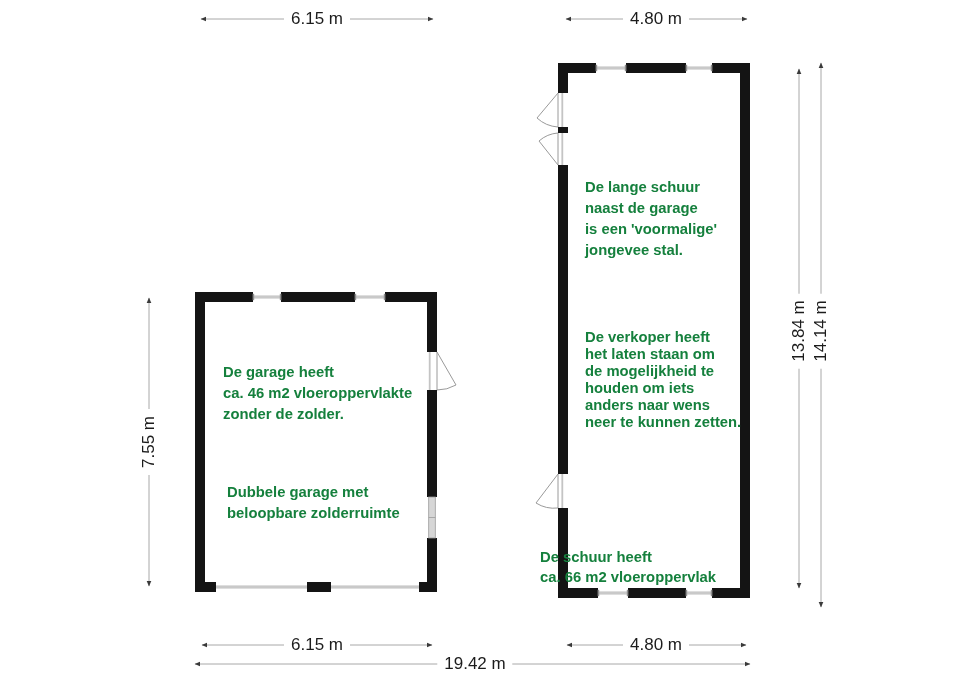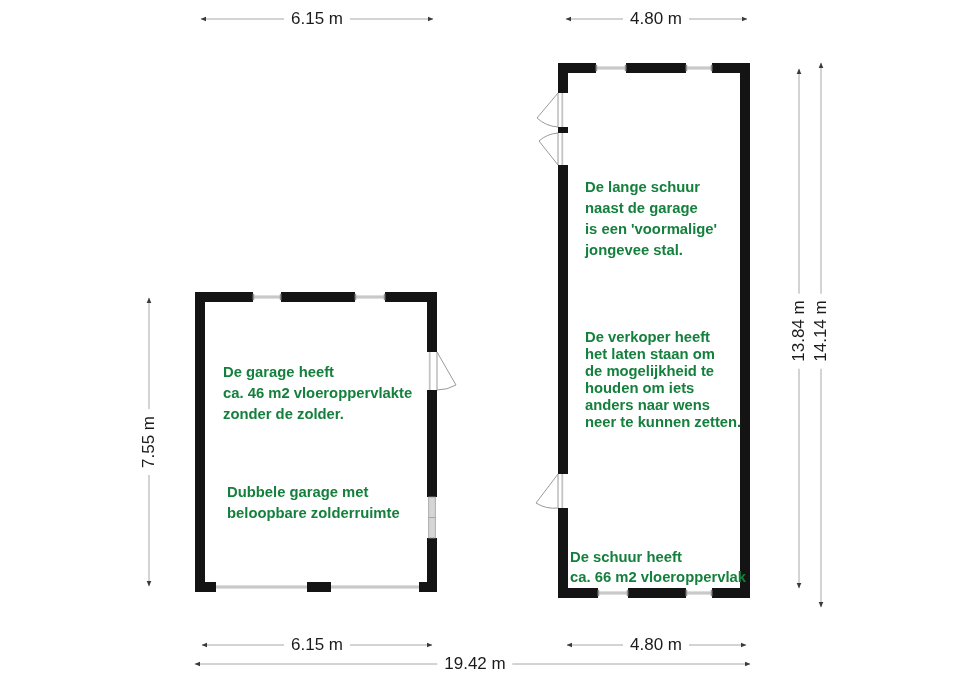--- a/index.html
+++ b/index.html
@@ -126,21 +126,21 @@
   <div class="note" style="left:585px;top:177px;">De lange schuur
 naast de garage
 is een 'voormalige'
 jongevee stal.</div>
   <div class="note tight" style="left:585px;top:329px;">De verkoper heeft
 het laten staan om
 de mogelijkheid te
 houden om iets
 anders naar wens
 neer te kunnen zetten.</div>
-  <div class="note lh20" style="left:570px;top:547px;">De schuur heeft
+  <div class="note lh20" style="left:540px;top:547px;">De schuur heeft
 ca. 66 m2 vloeroppervlak</div>
 
   <div class="dim-label" style="left:317px;top:19px;">6.15 m</div>
   <div class="dim-label" style="left:656px;top:19px;">4.80 m</div>
   <div class="dim-label vert" style="left:149px;top:442px;">7.55 m</div>
   <div class="dim-label vert" style="left:799px;top:331px;">13.84 m</div>
   <div class="dim-label vert" style="left:821px;top:331px;">14.14 m</div>
   <div class="dim-label" style="left:317px;top:645px;">6.15 m</div>
   <div class="dim-label" style="left:656px;top:645px;">4.80 m</div>
   <div class="dim-label" style="left:475px;top:664px;">19.42 m</div>

